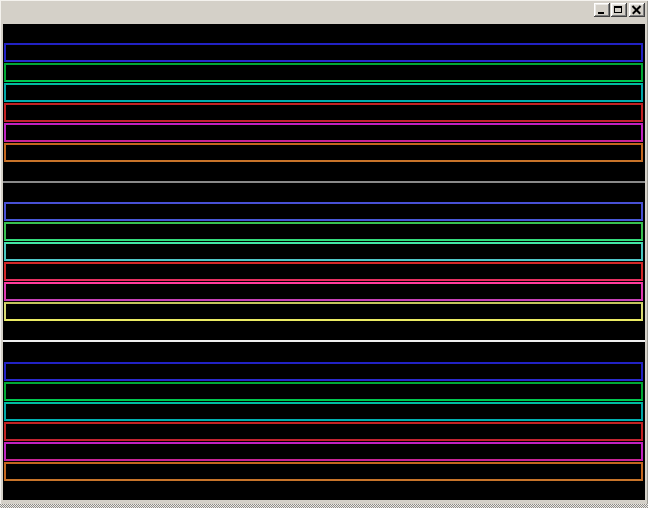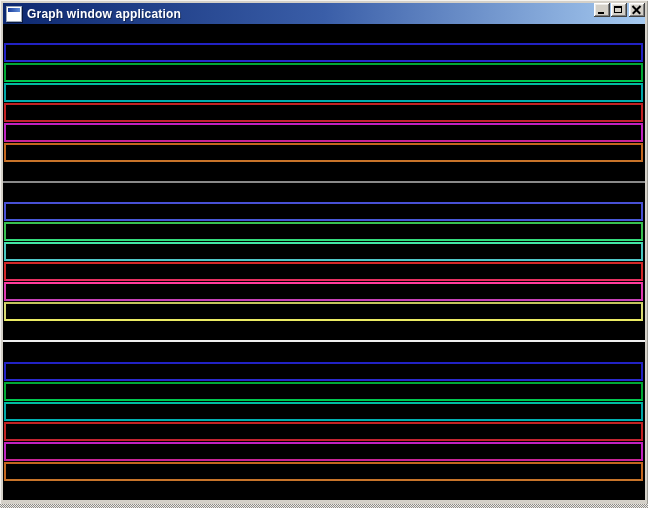--- a/index.html
+++ b/index.html
@@ -67,26 +67,20 @@
     position:absolute;left:0;top:504px;width:648px;height:4px;
     background-image:conic-gradient(#ECEAE6 90deg,#8E8C88 90deg 180deg,#ECEAE6 180deg 270deg,#8E8C88 270deg);
     background-size:2px 2px;
   }
 </style>
 </head>
 <body>
 
 <div id="stage" style="background-color: rgb(212, 208, 200);">
 
-  <div class="titlebar" style="background: linear-gradient(to right, rgb(13, 40, 112), rgb(58, 94, 168) 50%, rgb(166, 202, 240));">
-    <div class="app-icon">
-      <div class="icon-titlestripe"></div>
-    </div>
-    <div class="title-text" style="color: rgb(255, 255, 255);">Graph window application</div>
-  </div>
 
   <div class="controls">
     <div class="ctrl-btn" title="Minimize">
       <div class="glyph-min"></div>
     </div>
     <div class="ctrl-btn" title="Maximize">
       <div class="glyph-max"></div>
     </div>
     <div class="ctrl-btn close" title="Close">
       <div class="glyph-close"></div>

